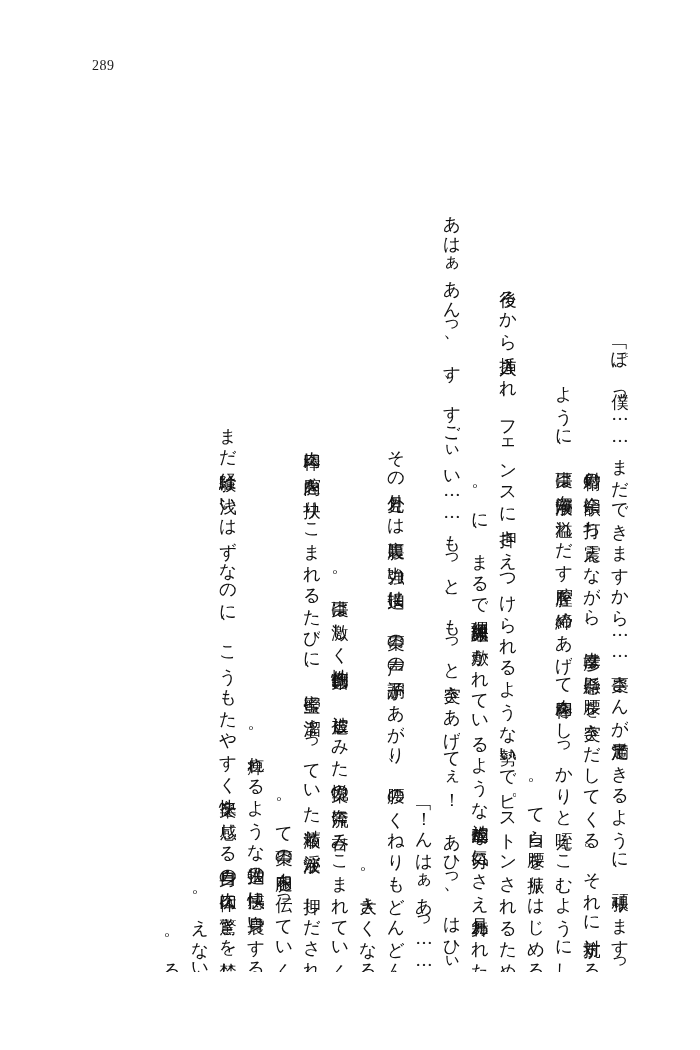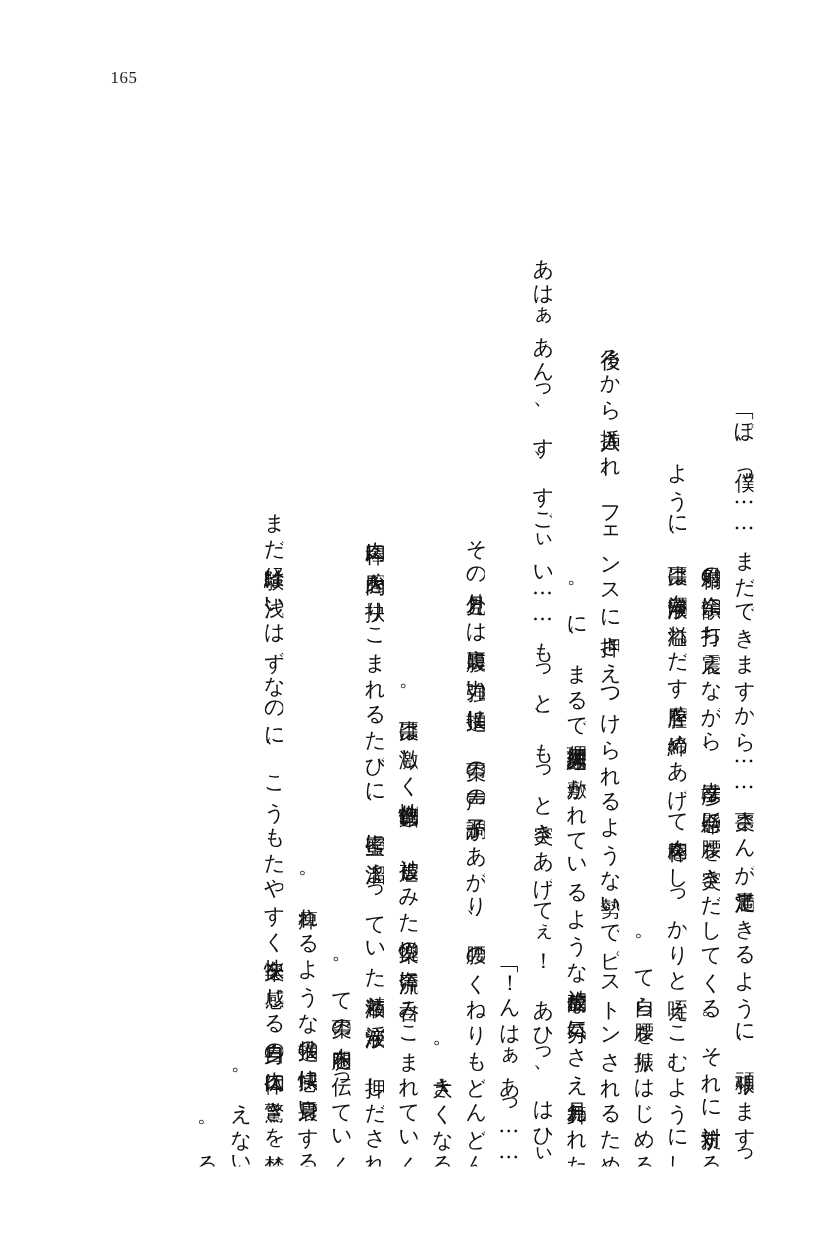--- a/index.html
+++ b/index.html
@@ -56,21 +56,21 @@
     word-break: break-all;
     overflow: hidden;
     text-align: start;
   }
 </style>
 </head>
 <body>
 
 <div class="page">
 
-  <div class="page-number">165</div>
+  <div class="page-number">289</div>
 
   <div class="text-block">
     <div class="column">「ぽ、僕っ……まだできますから……棗さんが満足できるように、頑張りますっ」</div>
     <div class="column">射精の余韻に打ち震えながら、幸彦は懸命に腰を突きだしてくる。それに対抗する</div>
     <div class="column">ように、棗は白濁液が溢れだす膣腔を締めあげて肉棒をしっかりと咥えこむようにし</div>
     <div class="column">て自ら腰を振りはじめる。</div>
     <div class="column">後ろから挿入され、フェンスに押さえつけられるような勢いでピストンされるため</div>
     <div class="column">に、まるで無理矢理組み敷かれているような被虐的な気分にさえ見舞われた。</div>
     <div class="column">「あはぁあんっ、す、すごぃい……もっと、もっと突きあげてぇ！　あひっ、はひぃ</div>
     <div class="column">……んはぁあっ！」</div>

